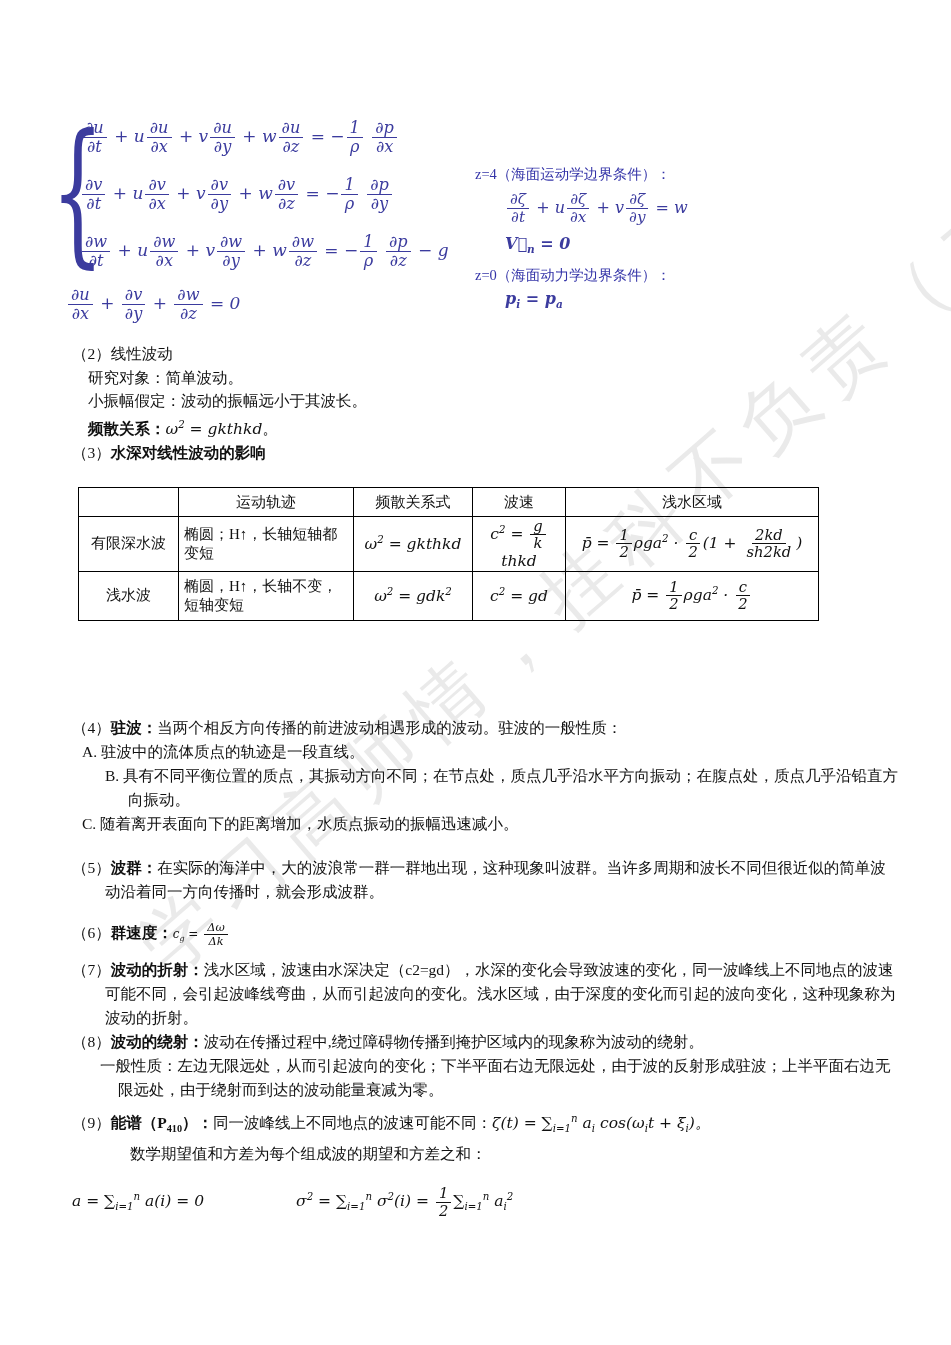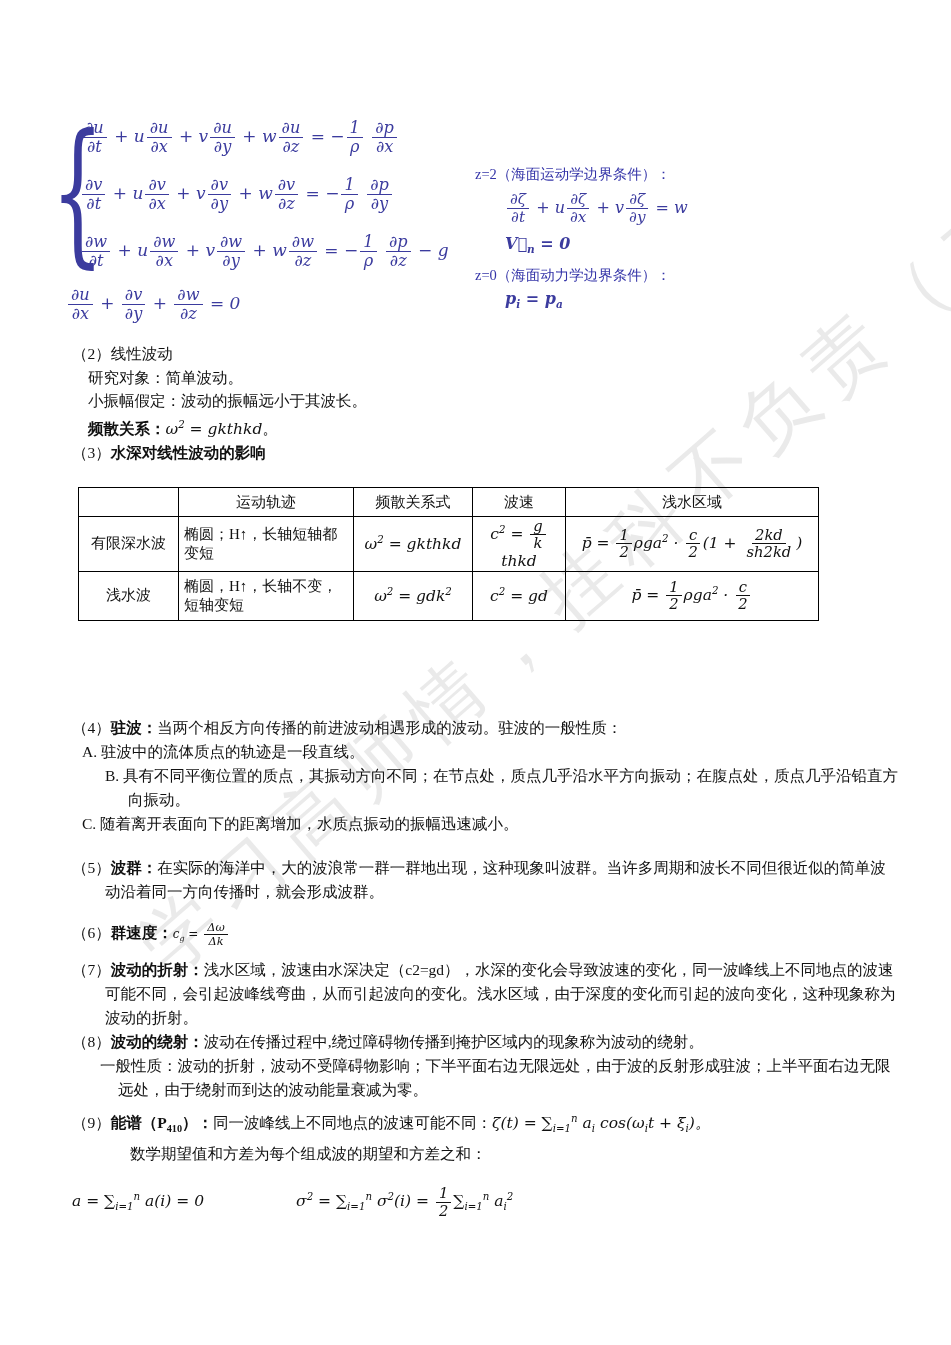--- a/index.html
+++ b/index.html
@@ -136,21 +136,21 @@
         </span> + <span class="frac">
           <span class="fn">∂v</span>
           <span class="fd">∂y</span>
         </span> + <span class="frac">
           <span class="fn">∂w</span>
           <span class="fd">∂z</span>
         </span> = 0</div>
   </div>
 
   <div class="bc">
-    <div class="bc-label">z=2（海面运动学边界条件）：</div>
+    <div class="bc-label">z=4（海面运动学边界条件）：</div>
     <div class="bc-eq tall math"><span class="frac">
           <span class="fn">∂ζ</span>
           <span class="fd">∂t</span>
         </span> + u<span class="frac">
           <span class="fn">∂ζ</span>
           <span class="fd">∂x</span>
         </span> + v<span class="frac">
           <span class="fn">∂ζ</span>
           <span class="fd">∂y</span>
         </span> = w</div>
@@ -228,21 +228,21 @@
     <div class="hang33 s5"><span>（5）</span><span class="b">波群：</span><span>在实际的海洋中，大的波浪常一群一群地出现，这种现象叫波群。当许多周期和波长不同但很近似的简单波动沿着同一方向传播时，就会形成波群。</span></div>
 
     <div class="s6"><span>（6）</span><span class="b">群速度：</span><span class="inline-math" style="font-size:12px">c<sub>g</sub> = <span class="frac">
             <span class="fn">Δω</span>
             <span class="fd">Δk</span>
           </span></span></div>
 
     <div class="hang33 s7"><span>（7）</span><span class="b">波动的折射：</span><span>浅水区域，波速由水深决定（c2=gd），水深的变化会导致波速的变化，同一波峰线上不同地点的波速可能不同，会引起波峰线弯曲，从而引起波向的变化。浅水区域，由于深度的变化而引起的波向变化，这种现象称为波动的折射。</span></div>
 
     <div><span>（8）</span><span class="b">波动的绕射：</span><span>波动在传播过程中,绕过障碍物传播到掩护区域内的现象称为波动的绕射。</span></div>
-    <div class="note">一般性质：波动的折射，波动不受障碍物影响；下半平面右边无限远处，由于波的反射形成驻波；上半平面右边无限远处，由于绕射而到达的波动能量衰减为零。</div>
+    <div class="note">一般性质：左边无限远处，从而引起波向的变化；下半平面右边无限远处，由于波的反射形成驻波；上半平面右边无限远处，由于绕射而到达的波动能量衰减为零。</div>
 
     <div class="s9"><span>（9）</span><span class="b">能谱（P<sub>410</sub>）：</span><span>同一波峰线上不同地点的波速可能不同：</span><span class="inline-math">ζ(t) = ∑<sub>i=1</sub><sup>n</sup> a<sub>i</sub> cos(ω<sub>i</sub>t + ξ<sub>i</sub>)。</span></div>
     <div class="s9-sub">数学期望值和方差为每个组成波的期望和方差之和：</div>
     <div class="s9-forms"><span class="inline-math">a = ∑<sub>i=1</sub><sup>n</sup> a(i) = 0</span><span class="gap"></span><span class="inline-math">σ<sup>2</sup> = ∑<sub>i=1</sub><sup>n</sup> σ<sup>2</sup>(i) = <span class="frac">
             <span class="fn">1</span>
             <span class="fd">2</span>
           </span>∑<sub>i=1</sub><sup>n</sup> a<sub>i</sub><sup>2</sup></span></div>
 
   </div>
 </div>

